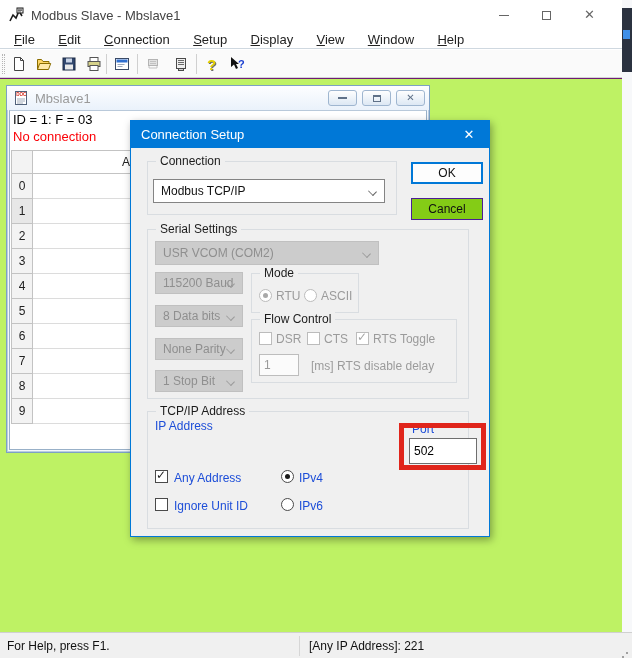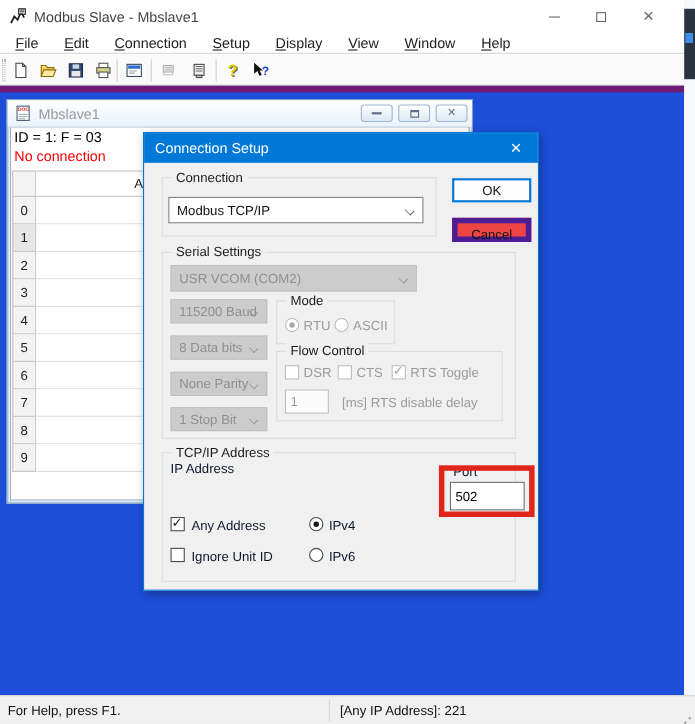--- a/index.html
+++ b/index.html
@@ -22,22 +22,22 @@
 
   .toolbar { position:absolute; left:0; top:50px; width:625px; height:28px; background:#fafafa;
              border-bottom:1px solid #d4d4d4; }
   .tgrip { position:absolute; left:2px; top:4px; width:3px; height:20px;
            border-left:1px dotted #b5b5b5; border-right:1px dotted #b5b5b5; }
   .tbtn { position:absolute; top:3px; width:23px; height:22px; display:flex; align-items:center;
           justify-content:center; }
   .tsep { position:absolute; top:4px; width:1px; height:20px; background:#d0d0d0; }
 
   
-  .mdi { position:absolute; left:0; top:78px; width:622px; height:554px; background:#1d4ed8;
-         border-top:6px solid #701a75; }
+  .mdi { position:absolute; left:0; top:78px; width:622px; height:554px; background:#bef264;
+         border-top:1px solid #701a75; }
 
   
   .child { position:absolute; left:6px; top:6px; width:424px; height:368px;
            border:1px solid #7da1c4; background:#f4f7fb; box-shadow:0 0 0 1px #b9cde2 inset; }
   .child-titlebar { position:absolute; left:0; top:0; width:100%; height:24px;
            background:linear-gradient(#fdfeff,#eaf2fb); }
   .doc-icon { position:absolute; left:6px; top:4px; width:16px; height:16px; }
   .child-title { position:absolute; left:28px; top:5px; font-size:13px; color:#9a9a9a; }
   .cbtn { position:absolute; top:4px; width:29px; height:16px; border:1px solid #9fb6d0; border-radius:3px;
           background:linear-gradient(#fefefe,#dde8f4); display:flex; align-items:center; justify-content:center; }
@@ -78,36 +78,36 @@
   .combo { position:absolute; height:24px; background:#fff; border:1px solid #848484;
            font-size:12px; color:#111; padding:4px 22px 0 7px; white-space:nowrap; overflow:hidden; }
   .combo .chev { position:absolute; right:8px; top:8px; width:7px; height:7px;
                  border-right:1px solid #646464; border-bottom:1px solid #646464;
                  transform:rotate(45deg) scaleY(.8); }
   .combo.disA { background:#cccccc; border-color:#c0c0c0; color:#8f8f8f; }
   .combo.disA .chev { border-color:#9a9a9a; }
   .combo.disB { background:#ececec; border-color:#c6c6c6; color:#9a9a9a; }
   .combo.disB .chev { border-color:#b0b0b0; }
 
-  .btn { position:absolute; width:72px; height:22px; background:#ef4444; border:5px solid #4c1d95;
+  .btn { position:absolute; width:72px; height:22px; background:#84cc16; border:1px solid #4c1d95;
          font-size:12px; text-align:center; line-height:20px; color:#111; }
   .btn.default { background:#fdfdfd; border:2px solid #0078d7; line-height:18px; }
 
   .cb { position:absolute; width:13px; height:13px; border:1px solid #4a4a4a; background:#fff; }
   .cb.dis { border-color:#bcbcbc; }
   .cb.checked::after { content:"✓"; position:absolute; left:0px; top:-3px; font-size:12px;
                        font-weight:bold; color:#222; }
   .cb.dis.checked::after { color:#a6a6a6; }
   .radio { position:absolute; width:13px; height:13px; border:1px solid #4a4a4a; border-radius:50%;
            background:#fff; }
   .radio.dis { border-color:#bcbcbc; }
   .radio.sel::after { content:""; position:absolute; left:3px; top:3px; width:5px; height:5px;
                       border-radius:50%; background:#1a1a1a; }
   .radio.dis.sel::after { background:#a9a9a9; }
-  .lbl { position:absolute; font-size:12px; color:#0f172a; white-space:nowrap; }
+  .lbl { position:absolute; font-size:12px; color:#1d4ed8; white-space:nowrap; }
   .lbl.dis { color:#9b9b9b; }
 
   .field { position:absolute; font-size:12px; font-family:"Liberation Sans",sans-serif;
            border:1px solid #6e6e6e; background:#fff; color:#000; padding:0 4px; }
   .field.dis { border-color:#bdbdbd; color:#9a9a9a; background:#fbfbfb; }
 
   .red-annot { position:absolute; left:399px; top:423px; width:87px; height:47px;
                border:5px solid #e0251b; z-index:30; pointer-events:none; }
 
   

